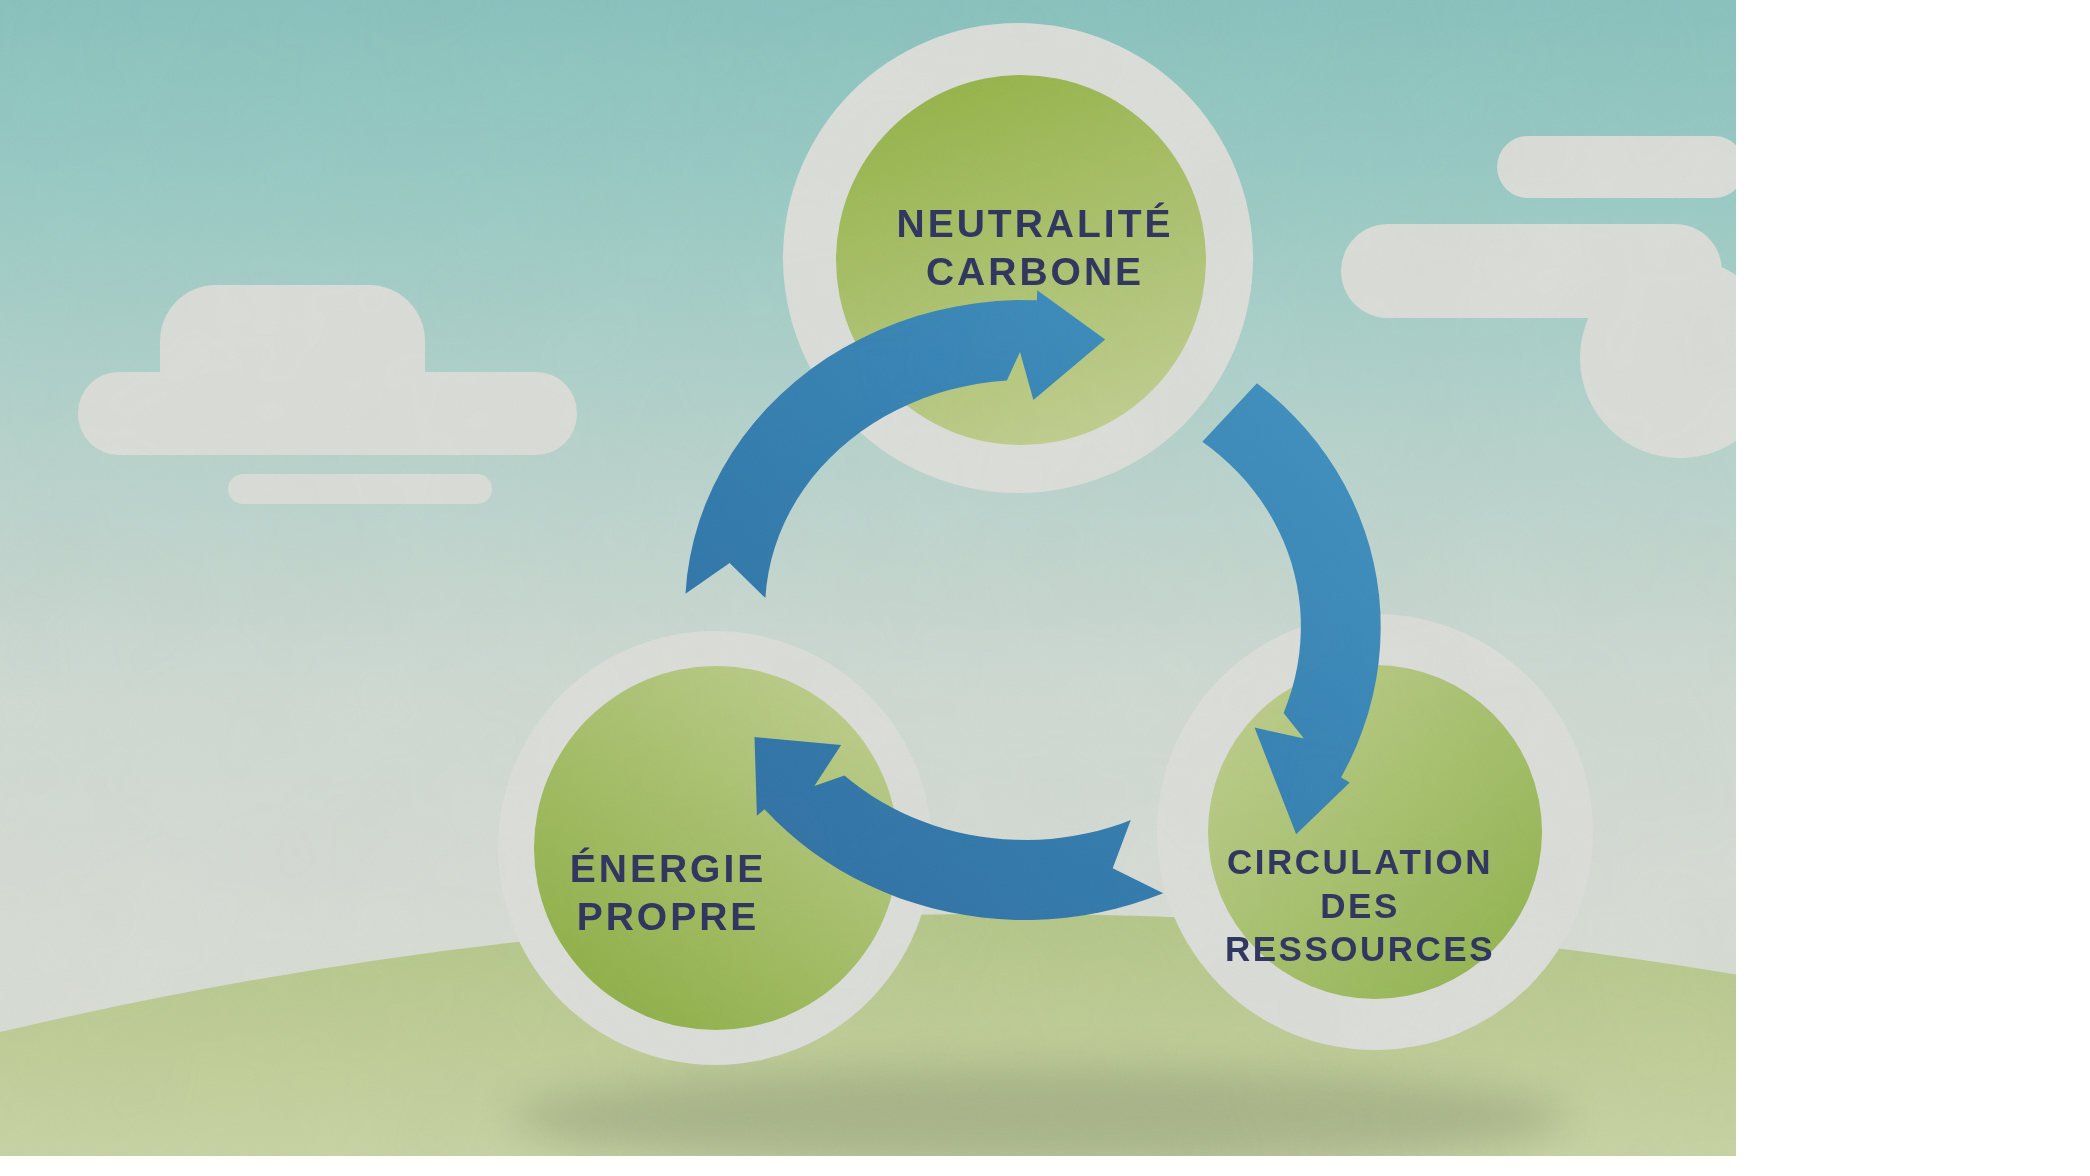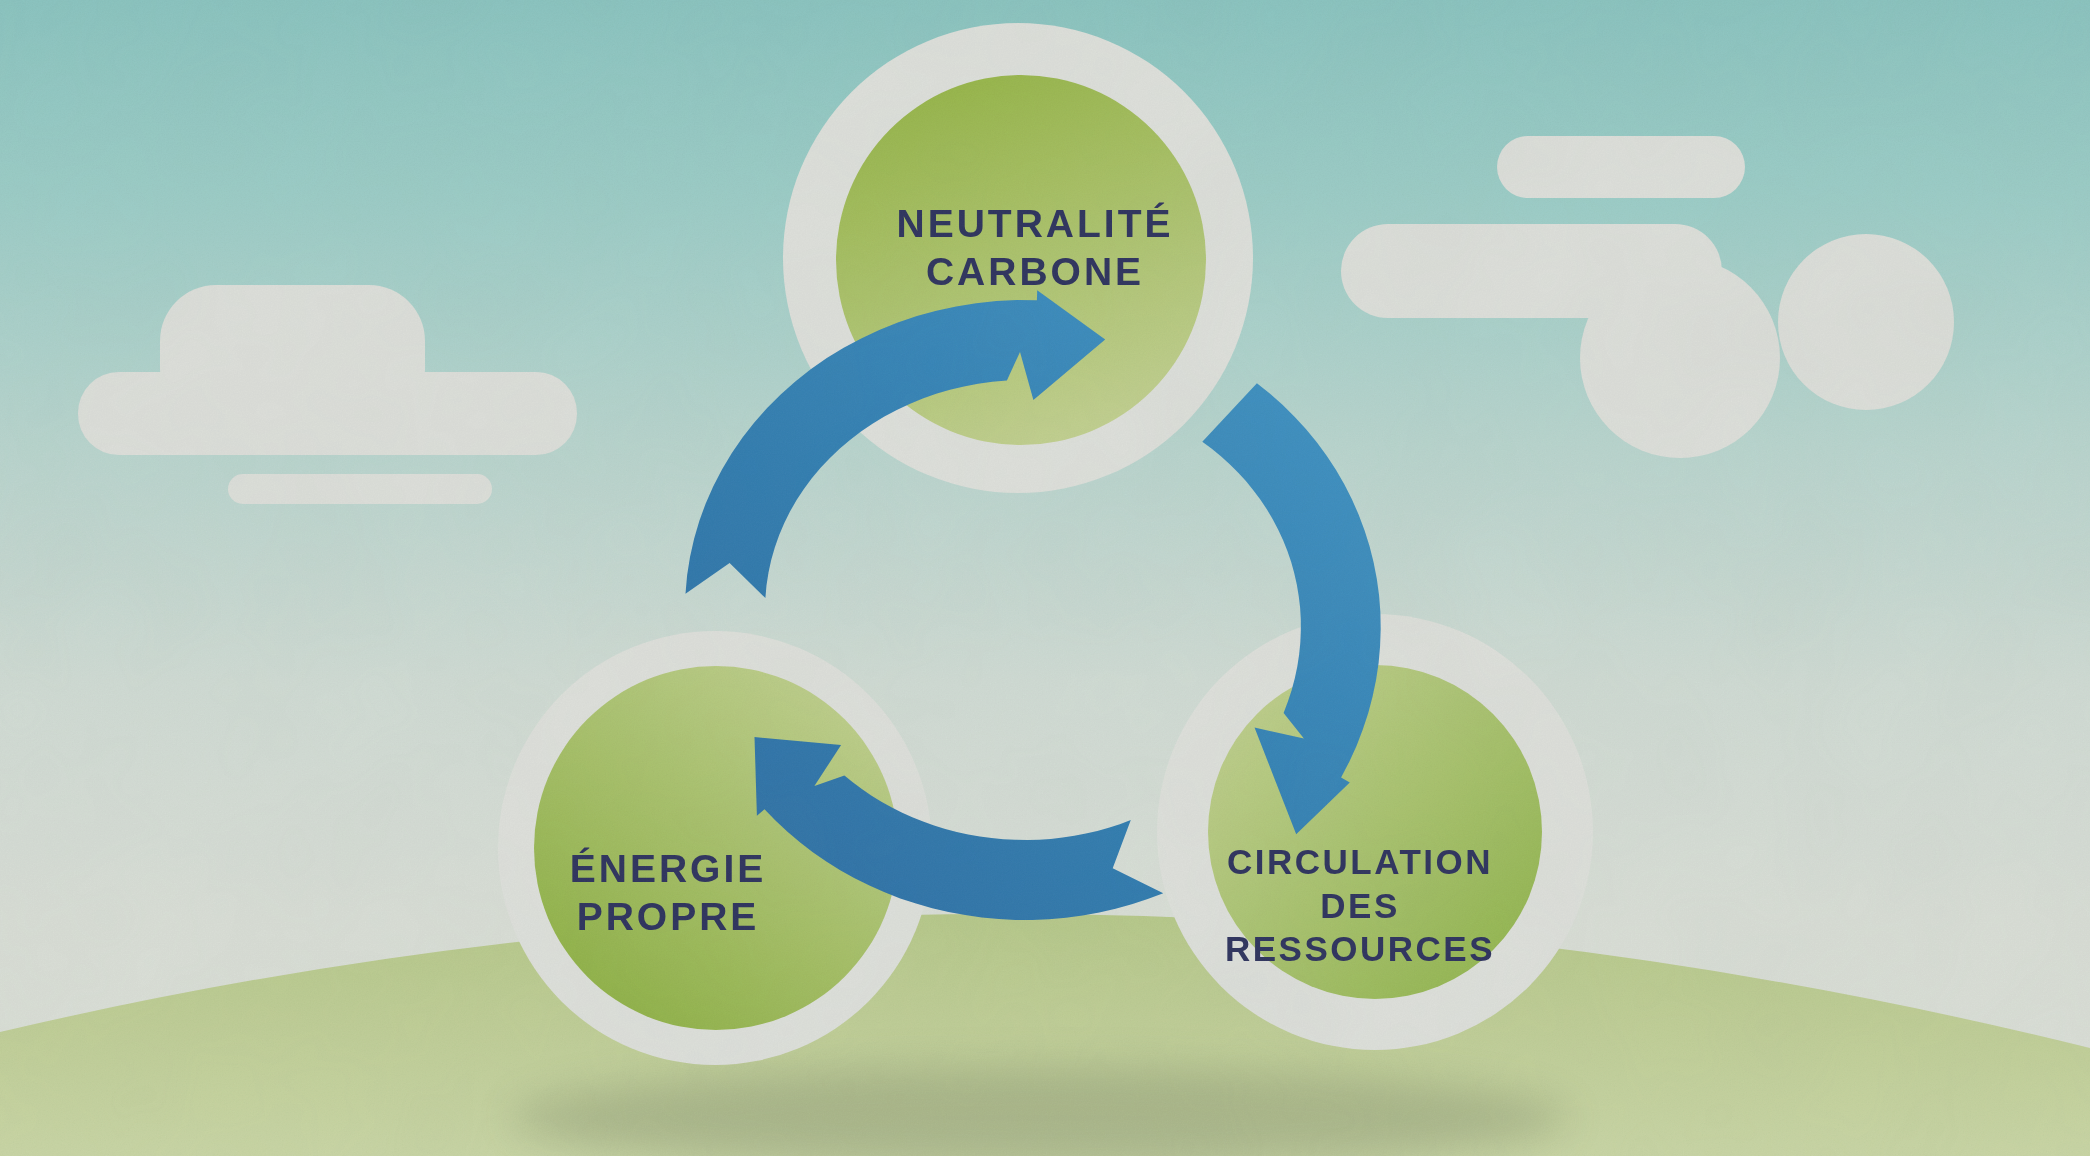--- a/index.html
+++ b/index.html
@@ -1,16 +1,16 @@
 <!DOCTYPE html>
 <html><head>
 <meta charset="utf-8">
 <style>
   html,body{margin:0;padding:0;background:#ffffff;}
-  .stage{position:relative;width:2090px;height:1176px;overflow:hidden;font-family:"Liberation Sans",sans-serif;}
+  .stage{position:relative;width:1736px;height:1176px;overflow:hidden;font-family:"Liberation Sans",sans-serif;}
   svg{display:block;width:2090px;height:1176px;}
   text.node-label{
     font-family:"Liberation Sans","DejaVu Sans",sans-serif;
     font-weight:700;
     fill:#2a2f5c;
     text-anchor:middle;
   }
   .lbl-top{font-size:39px;letter-spacing:3px;}
   .lbl-left{font-size:39px;letter-spacing:3px;}
   .lbl-right{font-size:35px;letter-spacing:2.5px;}

